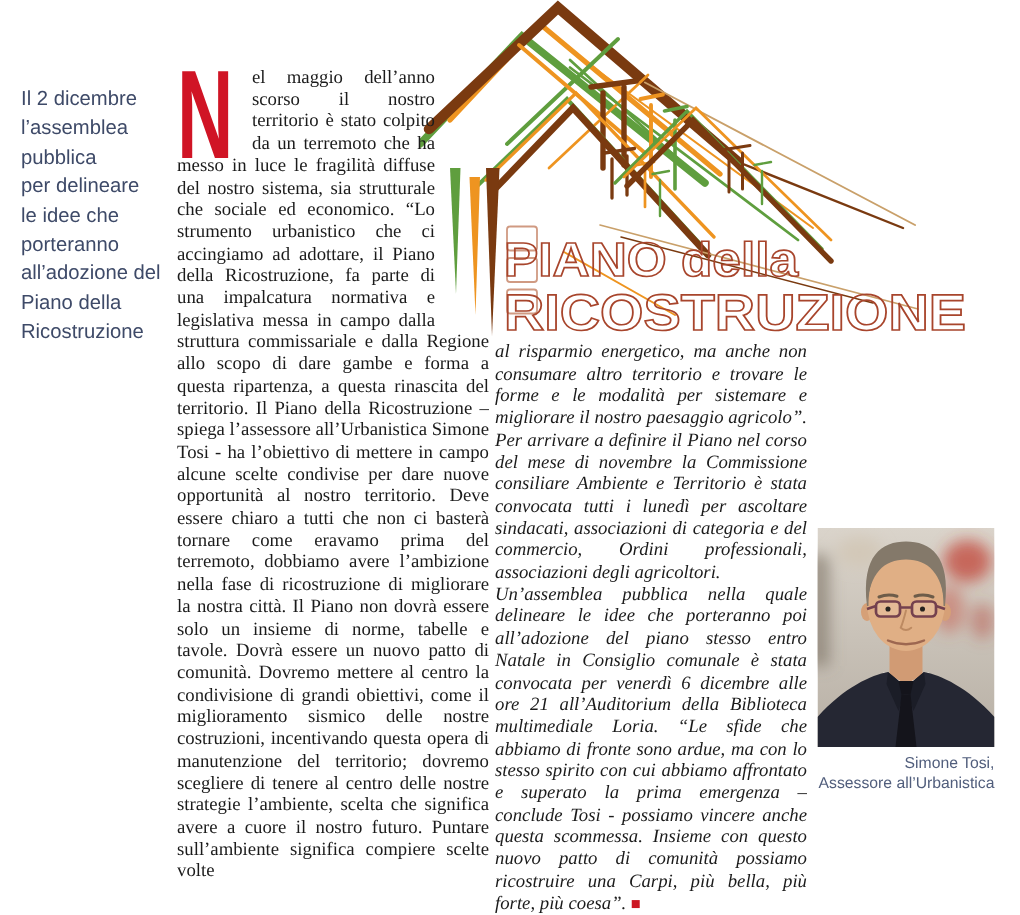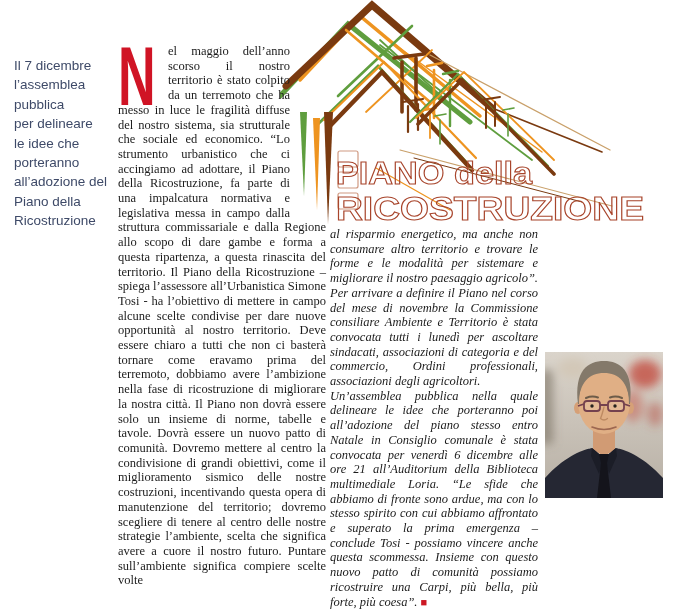--- a/index.html
+++ b/index.html
@@ -35,21 +35,21 @@
     position:absolute; left:463px; top:503px; width:200px; text-align:right;
     font-family:"Liberation Sans", sans-serif; font-size:10.5px;
     line-height:13px; color:#515e7c;
   }
 </style>
 </head>
 <body>
 
 <div class="page">
 
-  <div class="deck">Il 7 dicembre
+  <div class="deck">Il 2 dicembre
 l’assemblea
 pubblica
 per delineare
 le idee che
 porteranno
 all’adozione del
 Piano della
 Ricostruzione</div>
 
   <div class="logo-art">
@@ -168,14 +168,18 @@
 
       <circle cx="47" cy="54" r="1.7" fill="#26221e"></circle>
       <circle cx="70" cy="54" r="1.7" fill="#26221e"></circle>
 
       <path d="M59,55 Q57,63 55.5,66.5 Q59,69.5 62.5,66.5" stroke="#bd8a62" stroke-width="1.3" fill="none" stroke-linecap="round"></path>
 
       <path d="M47,75 Q59,80 71,75" stroke="#9d6750" stroke-width="1.6" fill="none" stroke-linecap="round"></path>
     </svg>
   </div>
 
+  <div class="caption">
+    <span>Simone Tosi,</span><br>
+    <span>Assessore all’Urbanistica</span>
+  </div>
 
 </div>
 
 </body></html>

